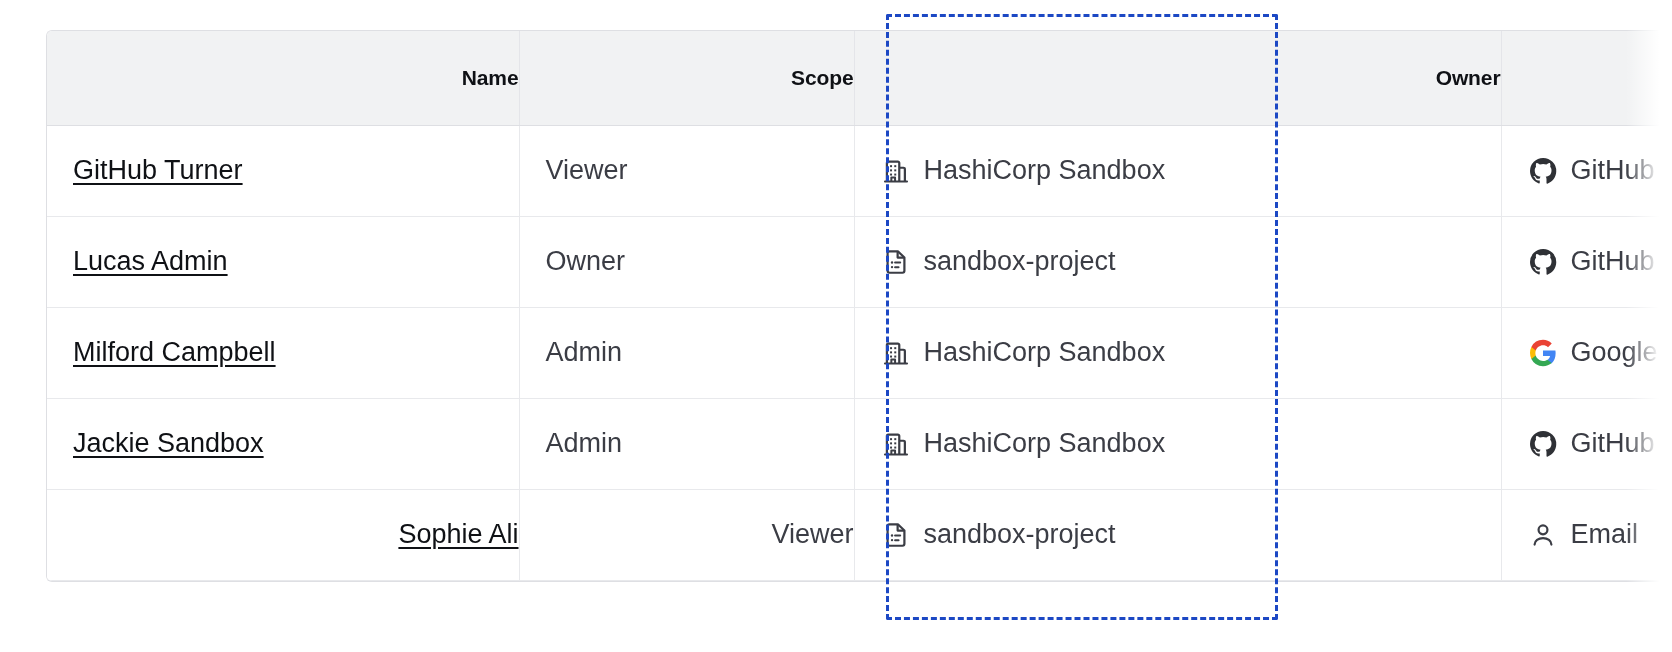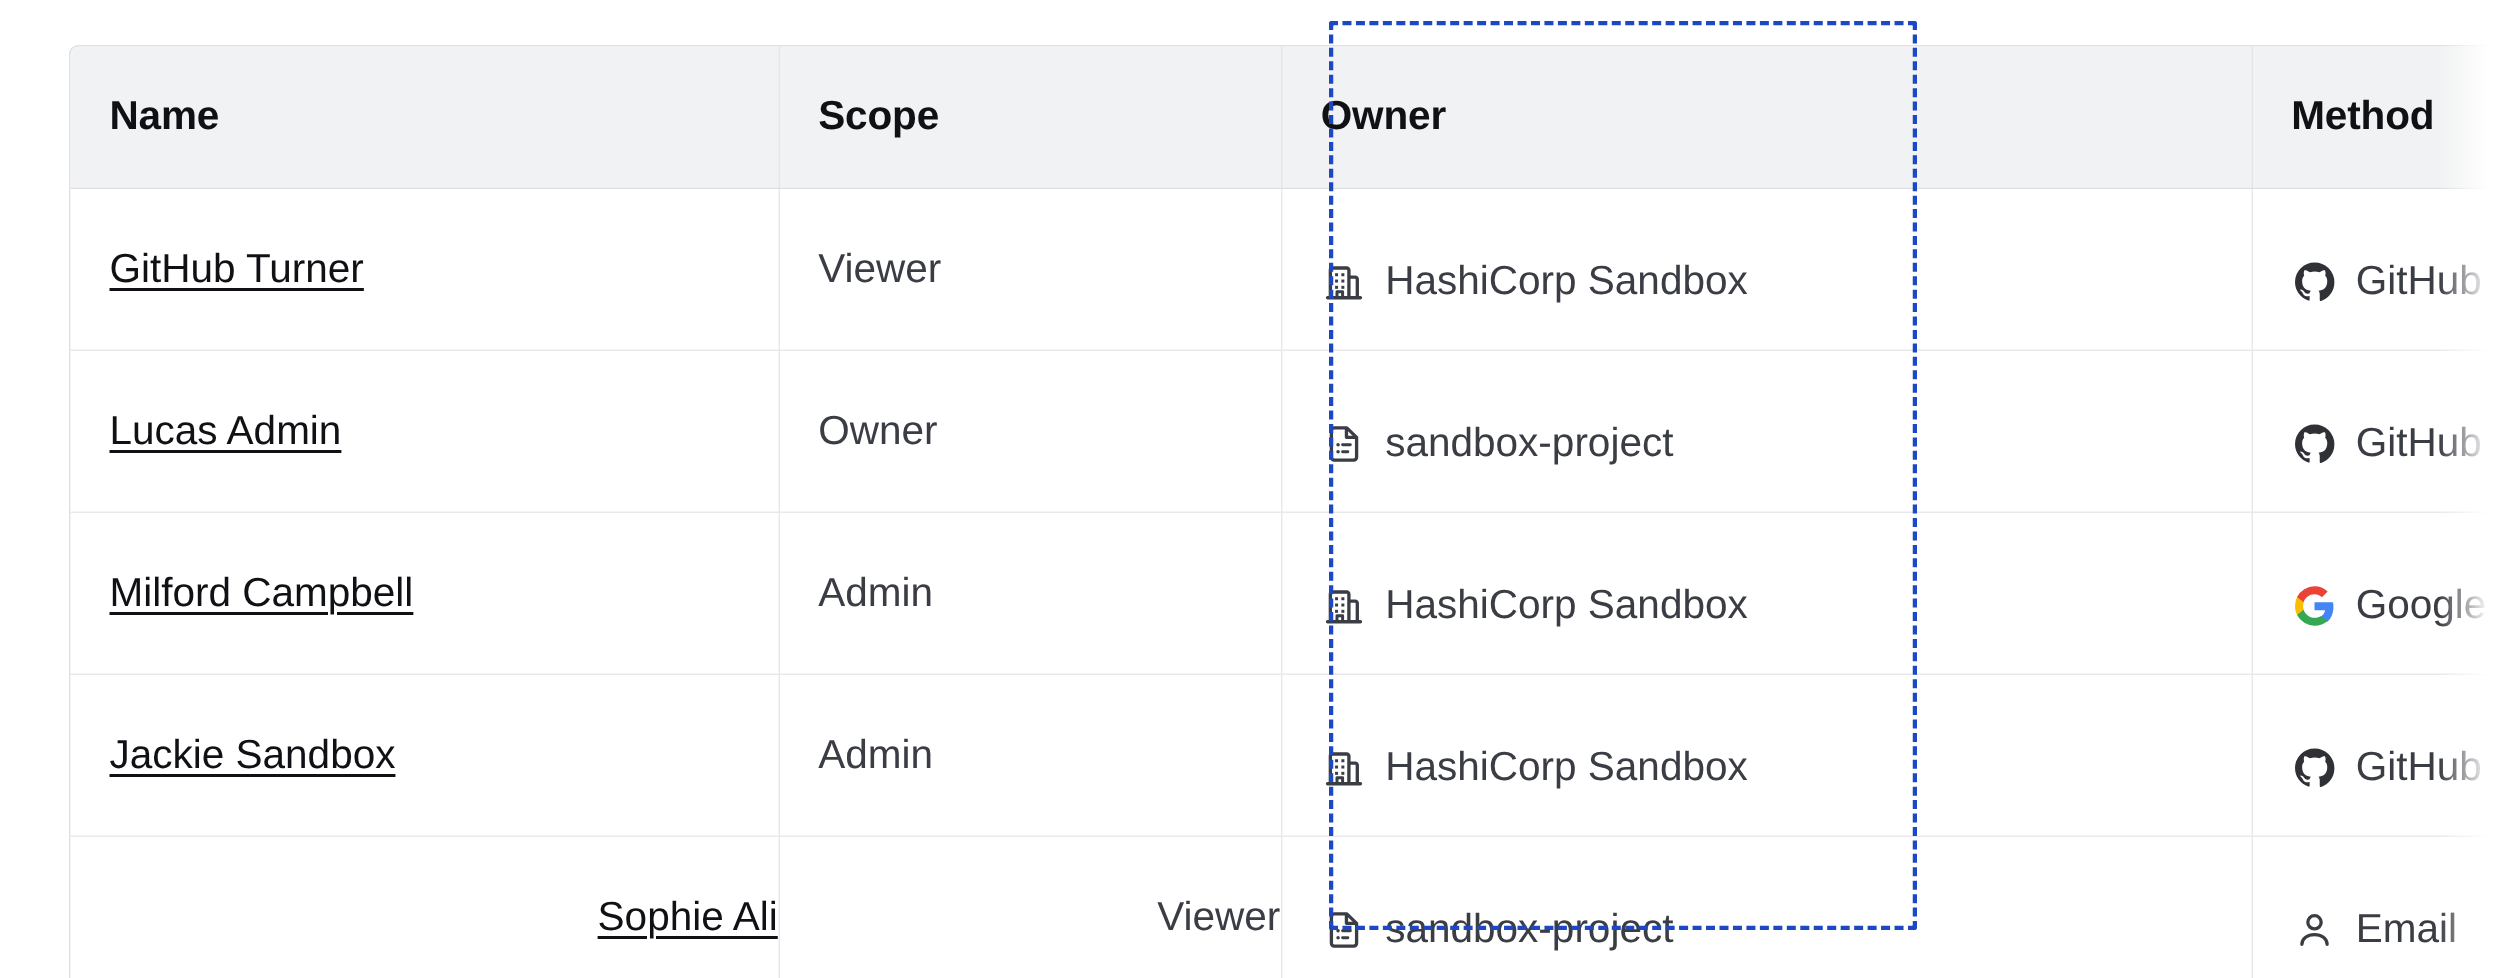--- a/index.html
+++ b/index.html
@@ -49,22 +49,22 @@
 
   col.c-name   { width: 472px; }
   col.c-role   { width: 335px; }
   col.c-scope  { width: 647px; }
   col.c-method { width: 266px; }
 
   thead th {
     background: #f1f2f3;
     height: 94px;
     padding: 0 0 0 26px;
-    text-align: left;
-    font-size: 27px;
+    text-align: right;
+    font-size: 21px;
     font-weight: 700;
     color: #0f1115;
     letter-spacing: -0.1px;
     border-bottom: 1px solid #dedfe3;
     border-right: 1px solid #e4e5e9;
     box-sizing: border-box;
     white-space: nowrap;
   }
   thead th:last-child { border-right: none; }
 
@@ -92,21 +92,20 @@
     font-size: 27px;
     cursor: pointer;
   }
 
   
   .icon-cell {
     display: flex;
     align-items: center;
     gap: 13px;
     height: 90px;
-    margin-top: 17px;
   }
   .icon-cell .glyph {
     display: inline-flex;
     width: 30px;
     height: 30px;
     flex: 0 0 30px;
     align-items: center;
     justify-content: center;
   }
   .icon-cell .glyph svg { display: block; }

